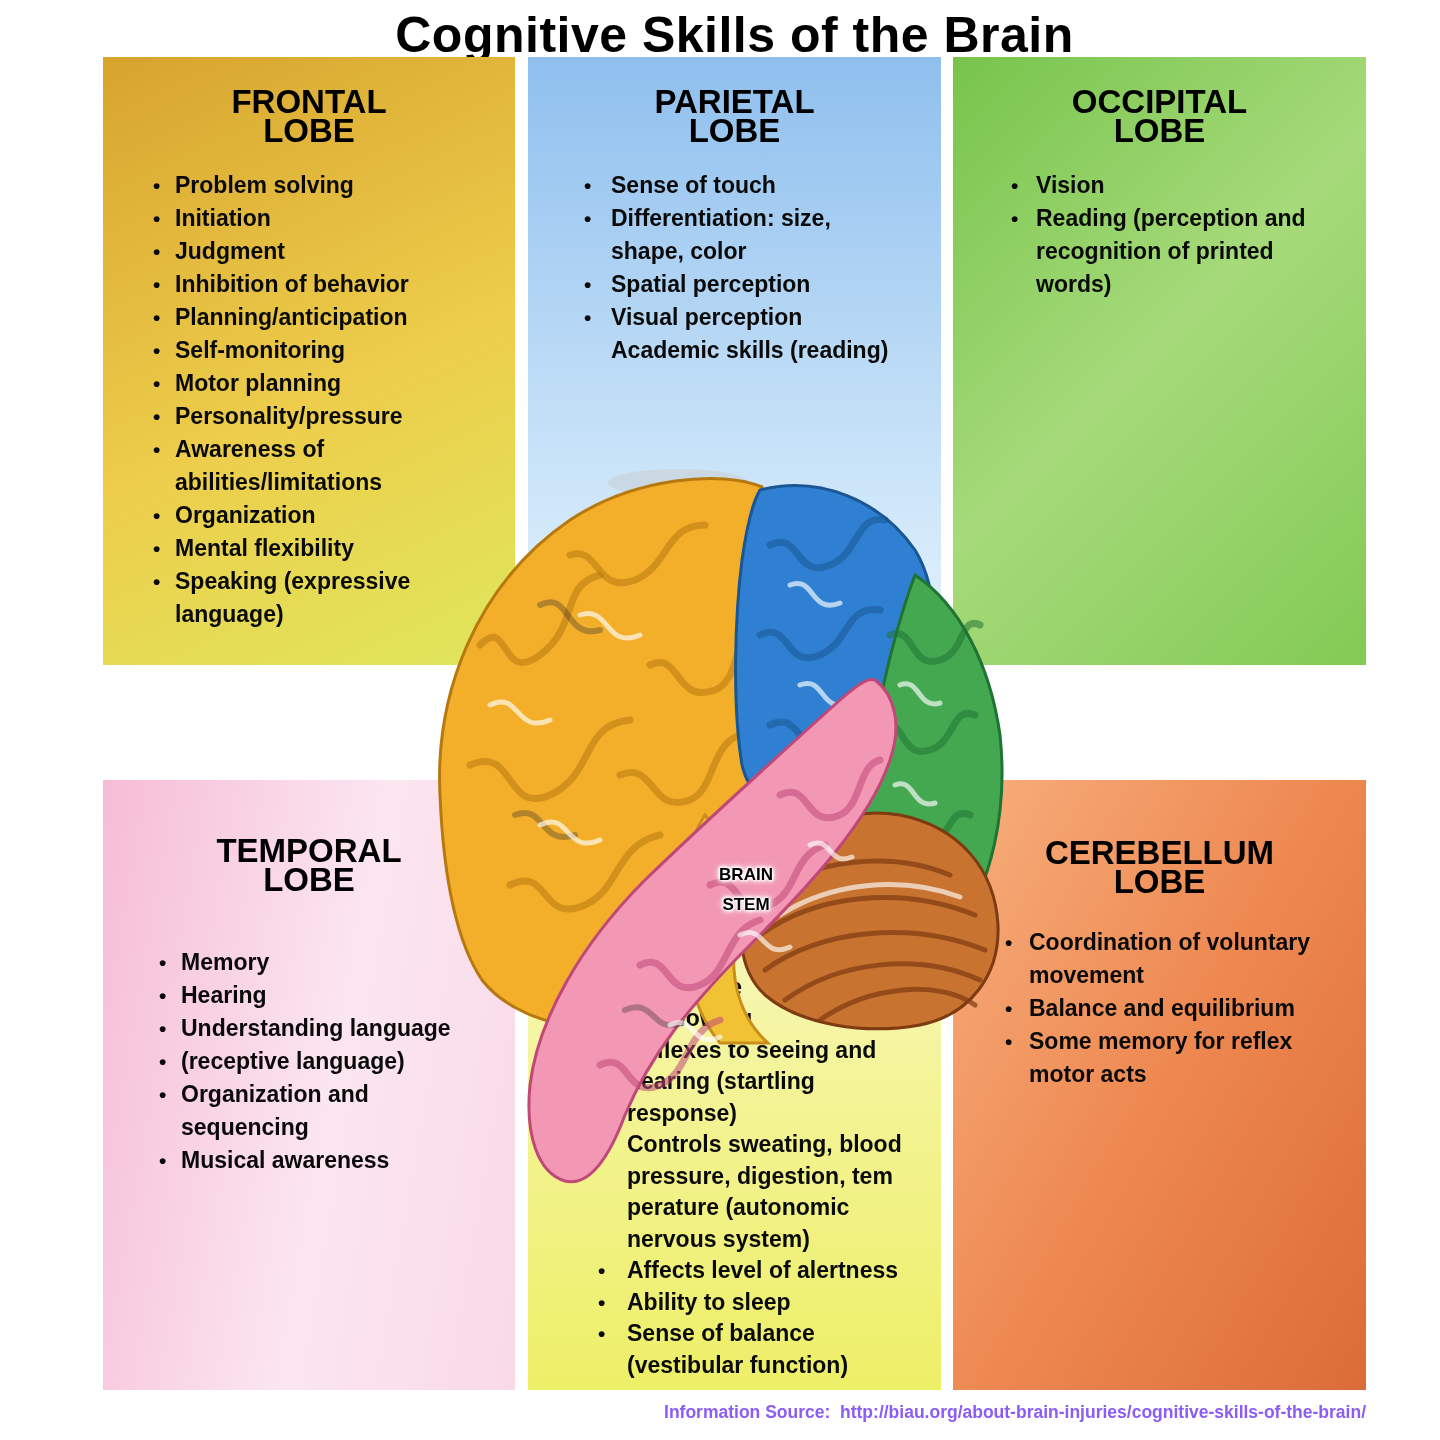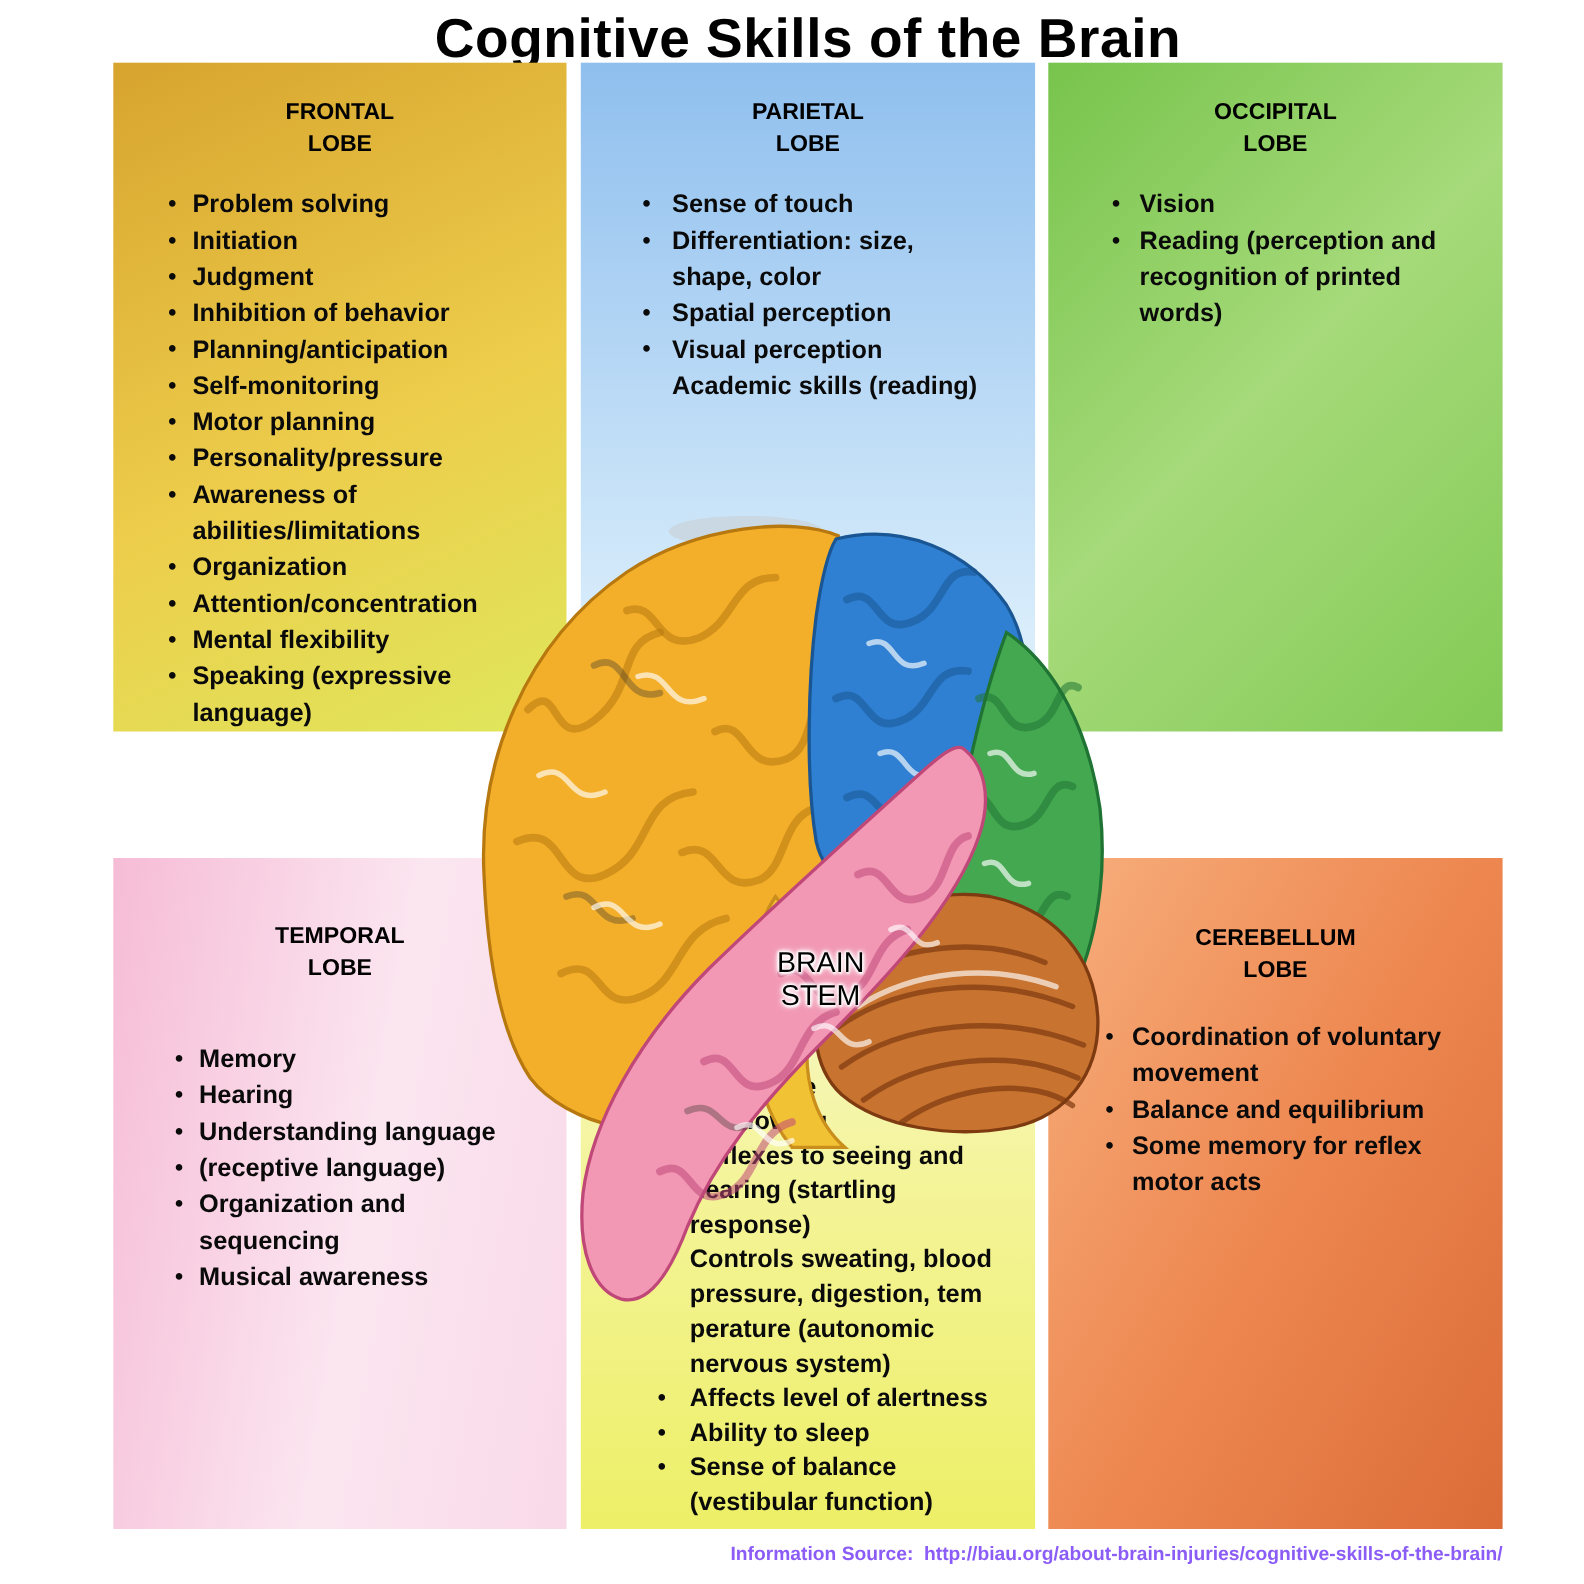--- a/index.html
+++ b/index.html
@@ -26,21 +26,21 @@
   .panel-occipital { left:953px; top:57px;  width:413px; height:608px;
     background:linear-gradient(135deg, var(--occipital-from) 0%, var(--occipital-mid) 48%, var(--occipital-to) 100%); }
   .panel-temporal  { left:103px; top:780px; width:412px; height:610px;
     background:linear-gradient(100deg, var(--temporal-from) 0%, var(--temporal-mid) 55%, var(--temporal-to) 100%); }
   .panel-brainstem { left:528px; top:810px; width:413px; height:580px;
     background:linear-gradient(180deg, var(--brainstem-from) 0%, var(--brainstem-mid) 45%, var(--brainstem-to) 100%); }
   .panel-cerebellum{ left:953px; top:780px; width:413px; height:610px;
     background:linear-gradient(120deg, var(--cerebellum-from) 0%, var(--cerebellum-mid) 50%, var(--cerebellum-to) 100%); }
 
   .panel-heading {
-    text-align:center; font-weight:bold; font-size:21px; line-height:29px;
+    text-align:center; font-weight:bold; font-size:33px; line-height:29px;
     white-space:pre-line; color:#000;
   }
   .panel-frontal .panel-heading,
   .panel-parietal .panel-heading,
   .panel-occipital .panel-heading { padding-top:30px; margin-bottom:24px; }
   .panel-temporal .panel-heading   { padding-top:56px; margin-bottom:52px; }
   .panel-cerebellum .panel-heading { padding-top:58px; margin-bottom:30px; }
 
   ul.items { list-style:none; }
   ul.items li {
@@ -62,21 +62,21 @@
   .panel-cerebellum ul.items li{ padding-left:24px; }
   .panel-brainstem ul.items   { margin-left:70px; margin-top:130px; }
   .panel-brainstem ul.items li{ padding-left:29px; line-height:31.5px; }
 
   .brain-wrap {
     position:absolute; left:420px; top:465px; width:590px; height:760px;
     z-index:2; pointer-events:none;
   }
   .brainstem-label {
     position:absolute; left:640px; top:860px; width:212px; z-index:3;
-    text-align:center; font-weight:normal; font-size:26px; line-height:30px;
+    text-align:center; font-weight:bold; font-size:17px; line-height:30px;
     white-space:pre-line; color:#000;
     text-shadow:0 0 4px #fff,0 0 4px #fff,0 0 6px #fff,0 0 8px #fff,1px 1px 2px #fff,-1px -1px 2px #fff;
   }
   .page-footer {
     position:absolute; top:1402px; right:74px;
     font-weight:bold; font-size:17.5px; color:#8b5cf6; white-space:pre;
   }
 
   
   .lb-frontal   { fill:var(--brain-frontal);   stroke:var(--brain-frontal-line);   stroke-width:3; }
@@ -108,21 +108,20 @@
       <li>Initiation</li>
       <li>Judgment</li>
       <li>Inhibition of behavior</li>
       <li>Planning/anticipation</li>
       <li>Self-monitoring</li>
       <li>Motor planning</li>
       <li>Personality/pressure</li>
       <li>Awareness of
 abilities/limitations</li>
       <li>Organization</li>
-      <li>Attention/concentration</li>
       <li>Mental flexibility</li>
       <li>Speaking (expressive
 language)</li>
     </ul>
 </section>
 
 <section class="panel panel-parietal">
   <h2 class="panel-heading">PARIETAL
 LOBE</h2>
   <ul class="items">

